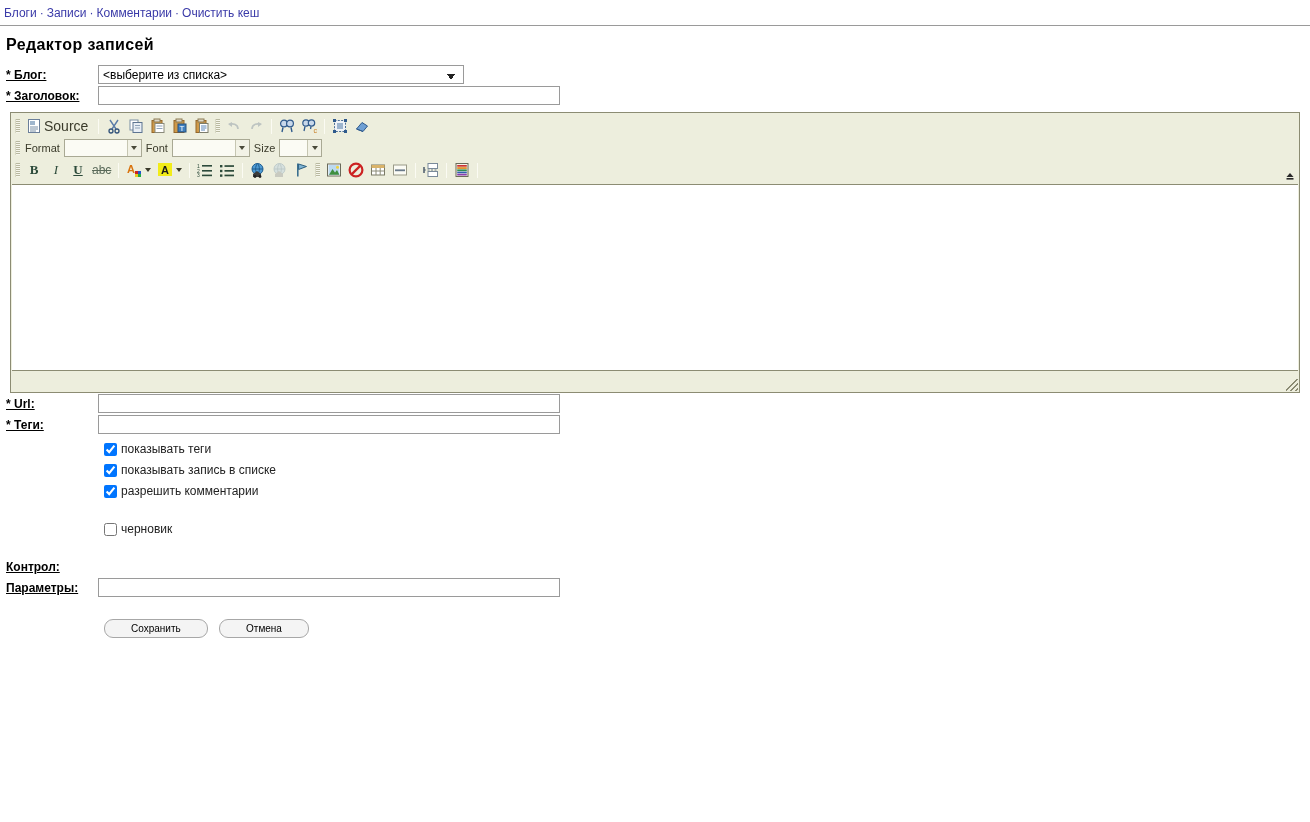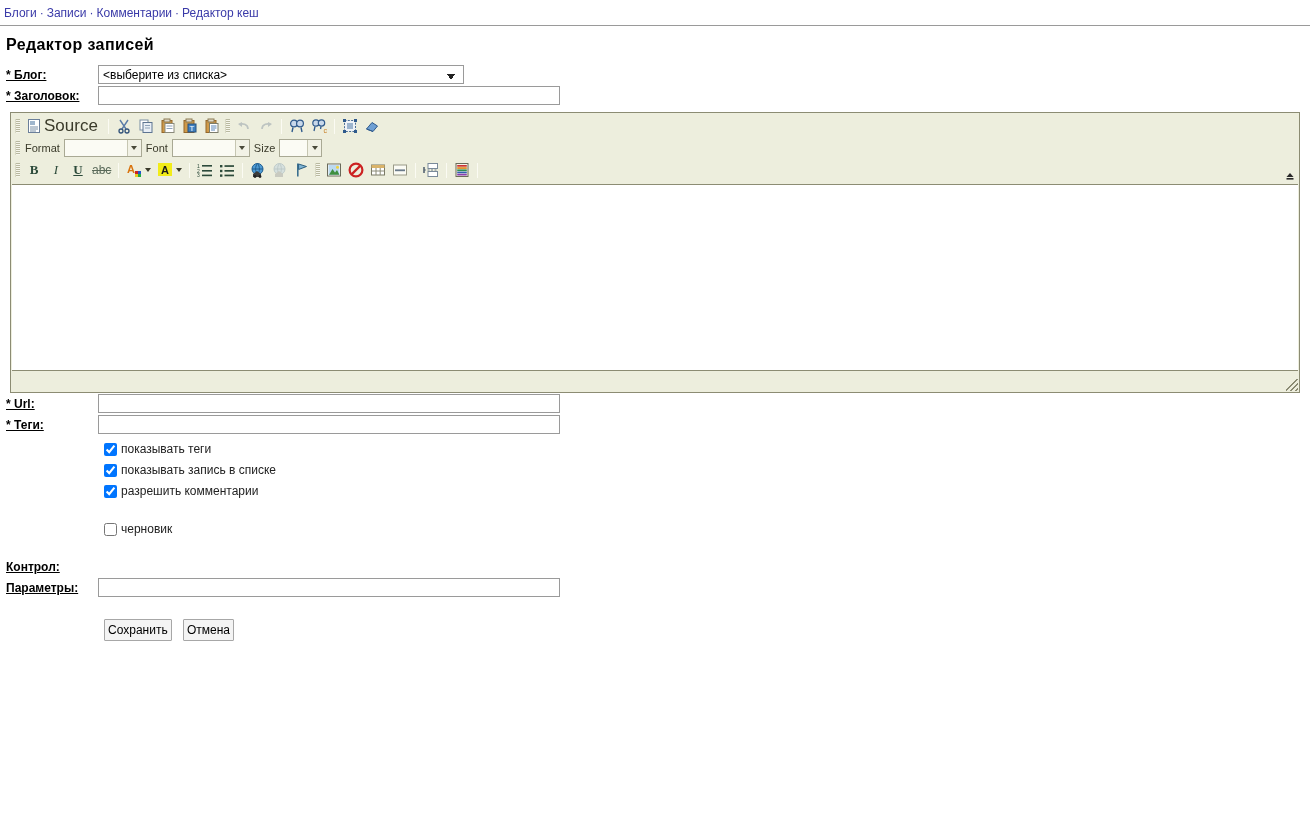--- a/index.html
+++ b/index.html
@@ -117,21 +117,21 @@
     border: 1px solid transparent;
     border-radius: 2px;
     margin: 0 1px;
     padding: 0 1px;
     flex: none;
     font-size: 11px;
     color: #3a3a2a;
     cursor: default;
   }
   .btn.dis { opacity: .42; }
-  .btn .lbl { padding: 0 3px 0 2px; font-size: 17px; }
+  .btn .lbl { padding: 0 3px 0 2px; font-size: 14px; }
   .arrow {
     width: 0; height: 0;
     border-left: 3px solid transparent;
     border-right: 3px solid transparent;
     border-top: 4px solid #3a3a2a;
     margin-left: 3px;
   }
   .ico { width: 16px; height: 16px; display: block; }
 
   .tbcombo {
@@ -203,35 +203,35 @@
     padding-left: 104px;
   }
   .cbrow input { margin: 0 4px 0 0; }
   .cbrow label { font-size: 12px; color: #222; }
   .spacer { height: 17px; }
 
   
   #btnrow { padding: 21px 0 0 104px; }
   .pbtn {
     font-family: "Liberation Sans", sans-serif;
-    font-size: 12px;
-    padding: 3px 3px;
+    font-size: 10px;
+    padding: 3px 26px;
     border: 1px solid #a7a7a7;
     background: #f4f4f4;
     color: #000;
     margin-right: 8px;
-    border-radius: 1px;
+    border-radius: 9px;
     cursor: default;
   }
 </style>
 </head>
 <body>
 
 <div id="topnav">
-  <a href="#">Блоги</a><span class="sep">·</span><a href="#">Записи</a><span class="sep">·</span><a href="#">Комментарии</a><span class="sep">·</span><a href="#">Редактор кеш</a>
+  <a href="#">Блоги</a><span class="sep">·</span><a href="#">Записи</a><span class="sep">·</span><a href="#">Комментарии</a><span class="sep">·</span><a href="#">Очистить кеш</a>
 </div>
 <div id="navrule"></div>
 
 <div id="page-title">Редактор записей</div>
 
 <div class="frow">
   <div class="flabel">* Блог:</div>
   <div class="ffield">
     <select class="std">
       <option>&lt;выберите из списка&gt;</option>

